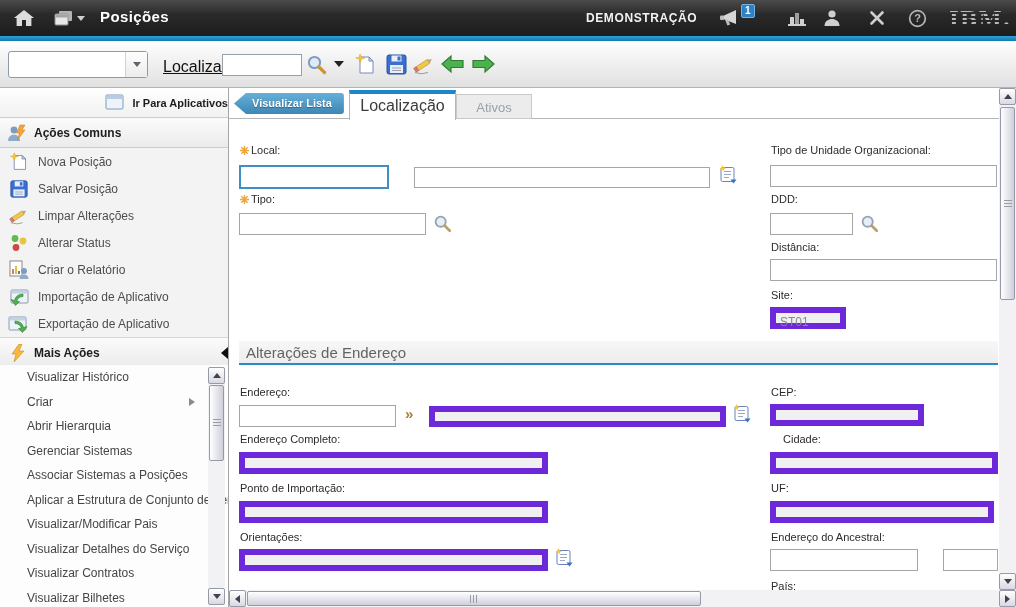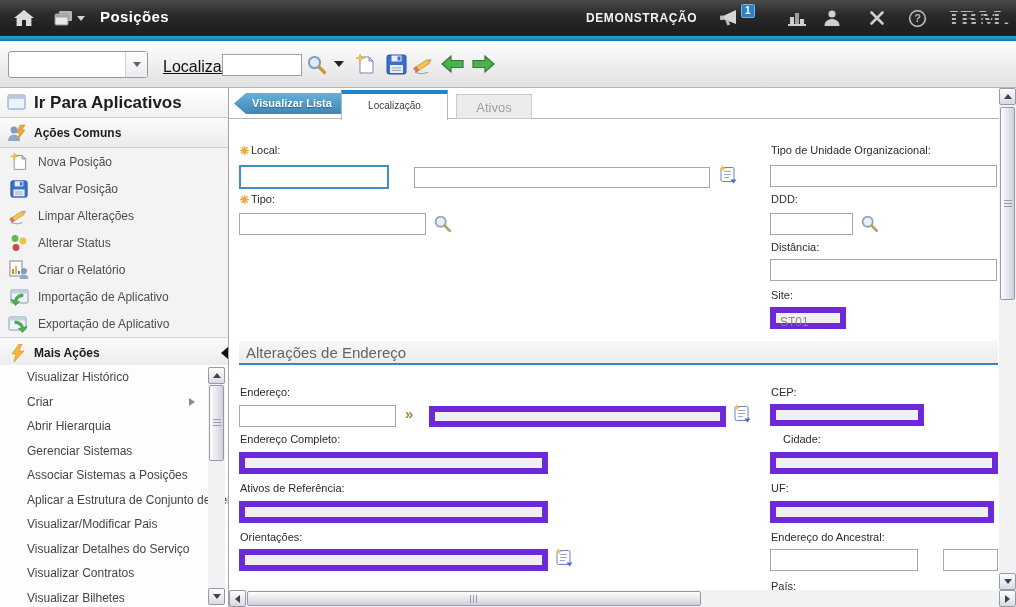--- a/index.html
+++ b/index.html
@@ -34,21 +34,21 @@
   .tb-input{position:absolute;left:222px;top:13px;width:80px;height:22px;border:1px solid #98a0a8;font:12px "Liberation Sans",sans-serif;padding:0 3px;box-sizing:border-box;background:#fff;}
   .tb-ic{position:absolute;top:11px;width:24px;height:24px;display:flex;align-items:center;justify-content:center;cursor:pointer;}
 
   
   .content{position:absolute;left:0;top:88px;width:1016px;height:519px;display:flex;}
   .sidebar{position:relative;width:229px;height:519px;background:#f3f3f3;border-right:1px solid #a5a5a5;box-sizing:border-box;overflow:hidden;}
   .main{position:relative;width:787px;height:519px;background:#0369a1;}
 
   
   .side-goto{height:29px;background:linear-gradient(#ffffff,#f1f1f1);border-bottom:1px solid #cdcdcd;
-    display:flex;align-items:center;font-size:17px;font-weight:bold;color:#1d1d1d;cursor:pointer;}
+    display:flex;align-items:center;font-size:11px;font-weight:bold;color:#1d1d1d;cursor:pointer;justify-content:flex-end;}
   .side-hdr{height:29px;background:linear-gradient(#fbfbfb,#ebebeb);border-bottom:1px solid #cdcdcd;
     display:flex;align-items:center;font-size:12px;font-weight:bold;color:#1d1d1d;position:relative;}
   .side-hdr.more{border-top:1px solid #d6d6d6;}
   .sicon{width:26px;display:flex;justify-content:center;margin-left:4px;flex:none;}
   .act{height:27px;display:flex;align-items:center;font-size:12px;color:#4d4d4d;cursor:pointer;}
   .act .sicon{margin-left:6px;}
   .act .t{margin-left:6px;}
   .side-hdr .t,.side-goto .t{margin-left:4px;}
   .collapse-tri{position:absolute;right:0px;top:9px;width:0;height:0;border-top:6px solid transparent;border-bottom:6px solid transparent;border-right:7px solid #111;}
   .more-list{position:absolute;left:0;top:277px;width:229px;height:242px;background:#fdfdfd;overflow:hidden;}
@@ -67,22 +67,22 @@
   .sb-thumb-h{position:absolute;top:1px;height:15px;background:linear-gradient(#ffffff,#e2e2ea 60%,#cfcfda);border:1px solid #959aa8;border-radius:2px;box-sizing:border-box;display:flex;align-items:center;justify-content:center;cursor:pointer;}
   .grip-v{width:8px;height:8px;background:repeating-linear-gradient(180deg,#9a9aa8 0 1px,rgba(0,0,0,0) 1px 3px);}
   .grip-h{width:8px;height:8px;background:repeating-linear-gradient(90deg,#9a9aa8 0 1px,rgba(0,0,0,0) 1px 3px);}
 
   
   .tabstrip{position:absolute;left:0;top:0;width:770px;height:31px;background:#fff;border-bottom:1px solid #b5b5b5;box-sizing:border-box;}
   .list-btn{position:absolute;left:5px;top:5px;height:21px;line-height:21px;padding:0 12px 0 18px;
     background:linear-gradient(#66b0d8,#3d86b6);color:#fff;font-size:11px;font-weight:bold;text-shadow:0 1px 1px rgba(0,0,0,.35);
     clip-path:polygon(12px 0,100% 0,100% 100%,12px 100%,0 50%);border-radius:0 3px 3px 0;cursor:pointer;}
   .tab{position:absolute;text-align:center;box-sizing:border-box;cursor:pointer;}
-  .tab.active{left:112px;top:2px;width:107px;height:30px;line-height:24px;background:#fff;
-    border:1px solid #b5b5b5;border-top:4px solid #1c87c9;border-bottom:none;font-size:10px;color:#3c3c3c;z-index:2;}
+  .tab.active{left:120px;top:2px;width:107px;height:30px;line-height:24px;background:#fff;
+    border:1px solid #b5b5b5;border-top:4px solid #1c87c9;border-bottom:none;font-size:16px;color:#3c3c3c;z-index:2;}
   .tab.inactive{left:227px;top:6px;width:76px;height:25px;line-height:25px;background:#ececec;
     border:1px solid #c9c9c9;font-size:13px;color:#9aa0a6;}
 
   
   .form{position:absolute;left:0;top:31px;width:770px;height:471px;overflow:hidden;background:#fff;}
   .lbl{position:absolute;font-size:11px;color:#2b2b2b;white-space:nowrap;display:flex;align-items:center;gap:2px;}
   .inp{position:absolute;border:1px solid #a6a6a6;height:22px;background:#fff;font:12px "Liberation Sans",sans-serif;padding:0 3px;box-sizing:border-box;}
   .inp.focus{border:2px solid #3f8fc5;height:24px;}
   .ro{position:absolute;background:#f0f0f0;border:6px solid #6d28d9;height:22px;box-sizing:border-box;font:12px "Liberation Sans",sans-serif;color:#8a8a8a;padding:2px 4px;}
   .icn{position:absolute;cursor:pointer;}
@@ -430,21 +430,21 @@
               <path d="M12.5 14.5 h6 l-3 4z" fill="#3a6fd0"></path>
             </svg>
         </span>
 
         <div class="lbl" style="left:11px;top:314px;">
             <span>Endereço Completo:</span>
           </div>
         <div class="ro" style="left:10px;top:333px;width:309px;"></div>
 
         <div class="lbl" style="left:11px;top:363px;">
-            <span>Ativos de Referência:</span>
+            <span>Ponto de Importação:</span>
           </div>
         <div class="ro" style="left:10px;top:382px;width:309px;"></div>
 
         <div class="lbl" style="left:11px;top:412px;">
             <span>Orientações:</span>
           </div>
         <div class="ro" style="left:10px;top:430px;width:309px;"></div>
         <span class="icn" style="left:325px;top:429px;">
           <svg width="20" height="20" viewBox="0 0 20 20">
               <rect x="3" y="2.5" width="13" height="14" rx="1.5" fill="#fff" stroke="#6b84b8"></rect>

